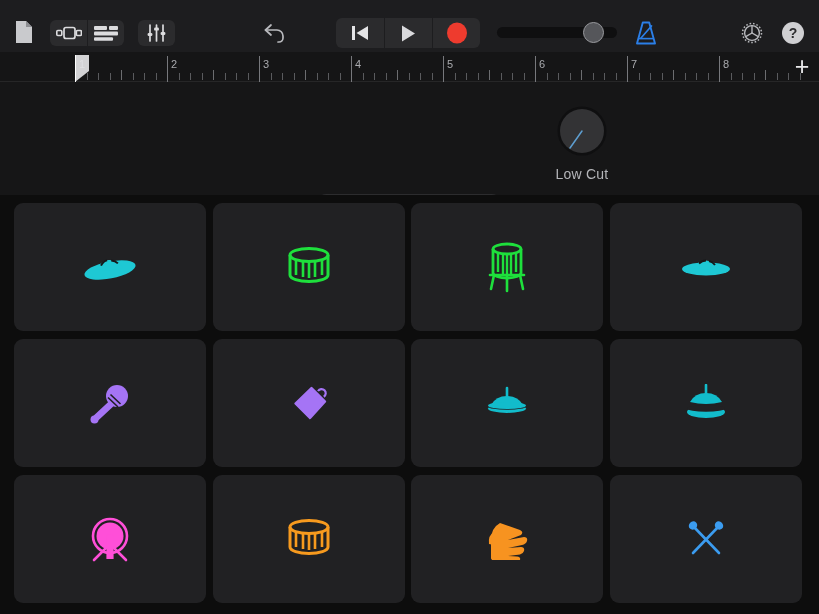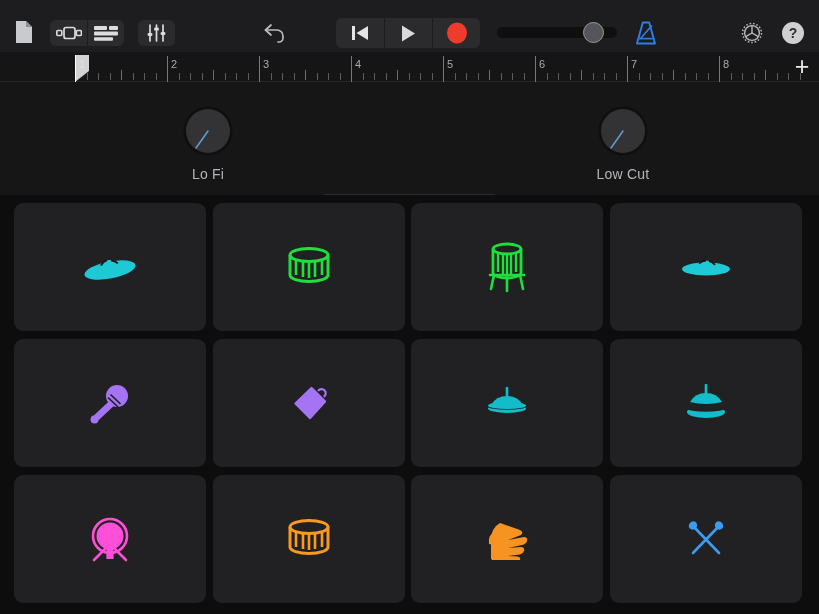--- a/index.html
+++ b/index.html
@@ -328,32 +328,22 @@
     <div class="playhead">
       <div class="ph-body"></div>
       <div class="ph-tip"></div>
       <div class="ph-line"></div>
     </div>
   </div>
   <div class="add-btn">+</div>
 
   <div class="knob-row">
 
-    <div class="knob-cell" style="left:148px;">
-      <div class="knob-wrap" style="width:56px;height:56px;margin-top:4px;">
-        <svg width="56" height="56" viewBox="0 0 56 56">
-          <circle cx="28" cy="28" r="24.5" fill="#0f0f10"></circle>
-          <circle cx="28" cy="28" r="22" fill="#333335"></circle>
-          <line x1="28" y1="28" x2="16" y2="45" stroke="#5e9ed0" stroke-width="1.5" stroke-linecap="round"></line>
-        </svg>
-      </div>
-      <div class="knob-label">Lo Fi</div>
-    </div>
-
-    <div class="knob-cell" style="left:563px;">
+
+    <div class="knob-cell" style="left:522px;">
       <div class="knob-wrap" style="width:56px;height:56px;margin-top:4px;">
         <svg width="56" height="56" viewBox="0 0 56 56">
           <circle cx="28" cy="28" r="24.5" fill="#0f0f10"></circle>
           <circle cx="28" cy="28" r="22" fill="#333335"></circle>
           <line x1="28" y1="28" x2="16" y2="45" stroke="#5e9ed0" stroke-width="1.5" stroke-linecap="round"></line>
         </svg>
       </div>
       <div class="knob-label">Low Cut</div>
     </div>
 

